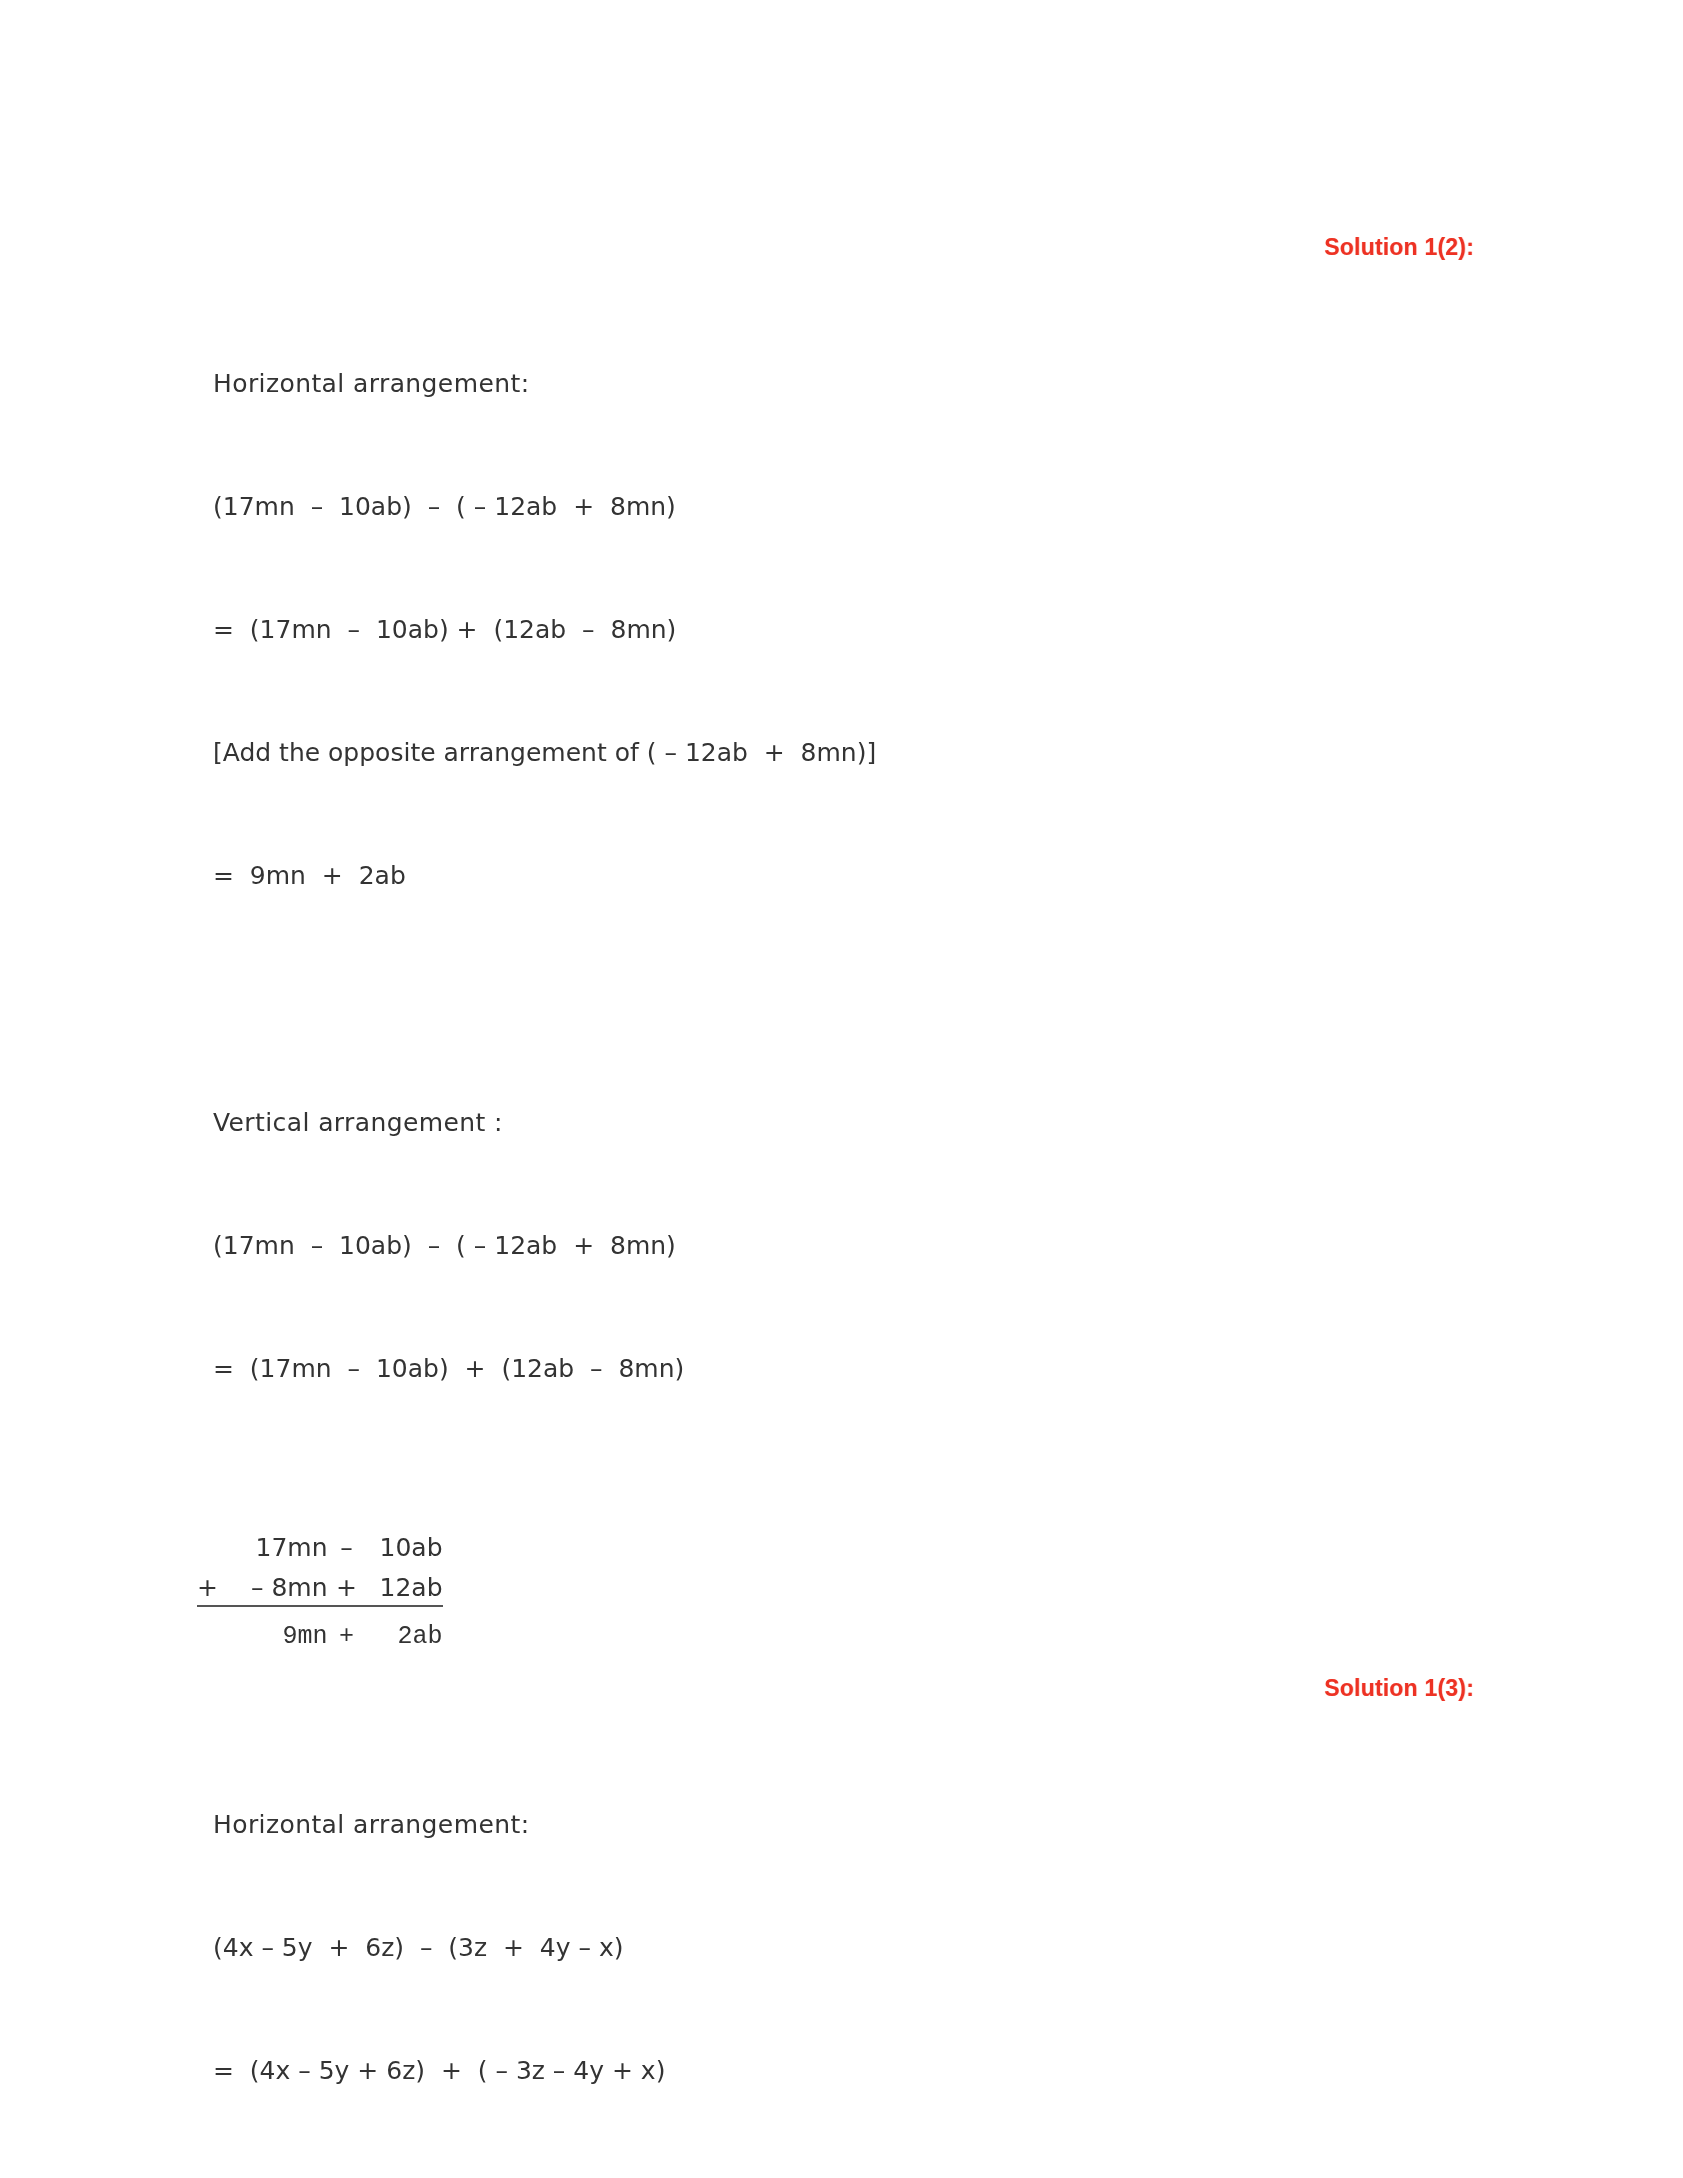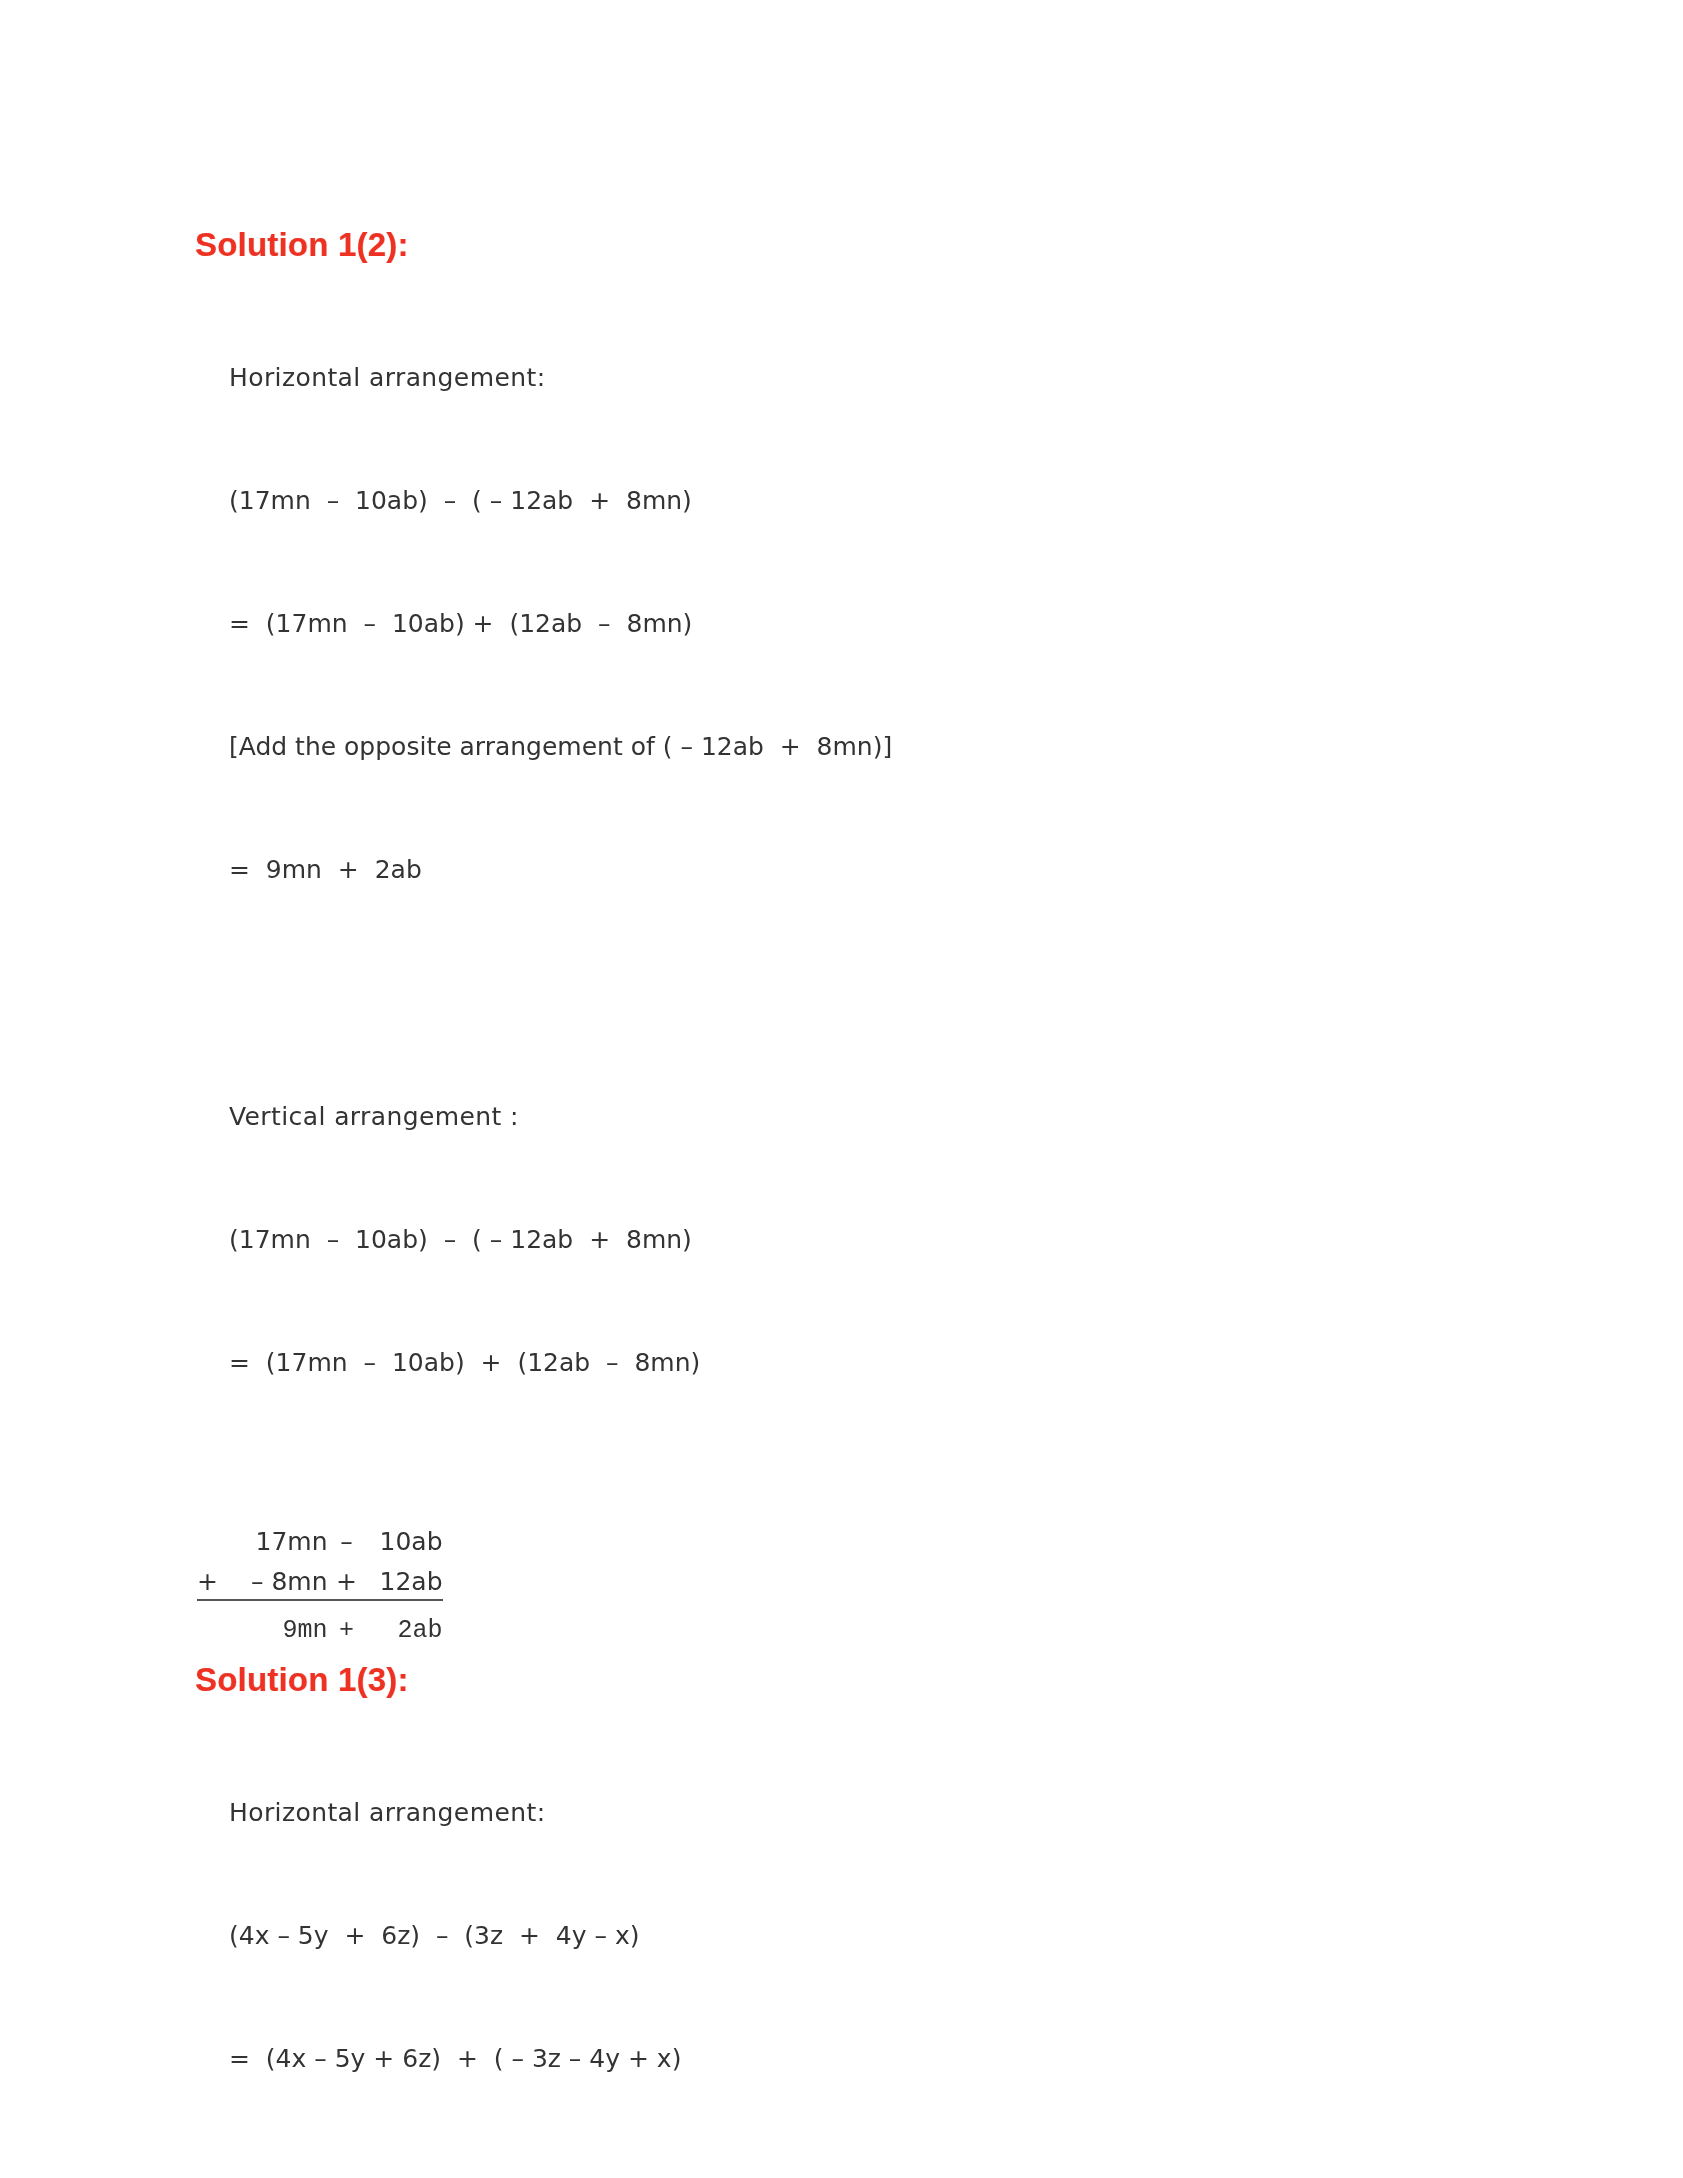--- a/index.html
+++ b/index.html
@@ -27,32 +27,33 @@
 
   .content {
     margin-left: 195px;
     width: 1287px;
   }
 
   
   .sol-heading {
     font-family: "Liberation Sans", sans-serif;
     font-weight: bold;
-    font-size: 33px;
+    font-size: 23px;
     color: #ed3224;
     letter-spacing: 0.2px;
     line-height: 1.0;
-    margin: 0;
+    margin: 8px;
     padding: 0;
     text-shadow: 0.6px 0 0 rgba(237,50,36,0.28), -0.6px 0 0 rgba(255,140,90,0.22);
+    text-align: right;
   }
 
   
   .block {
-    margin-left: 34px;
+    margin-left: 18px;
     font-family: "DejaVu Sans", sans-serif;
     font-size: 25px;
     color: #333333;
     line-height: 41px;
     white-space: pre;
   }
   .block .line {
     white-space: pre;
     display: block;
     color: #333333;

